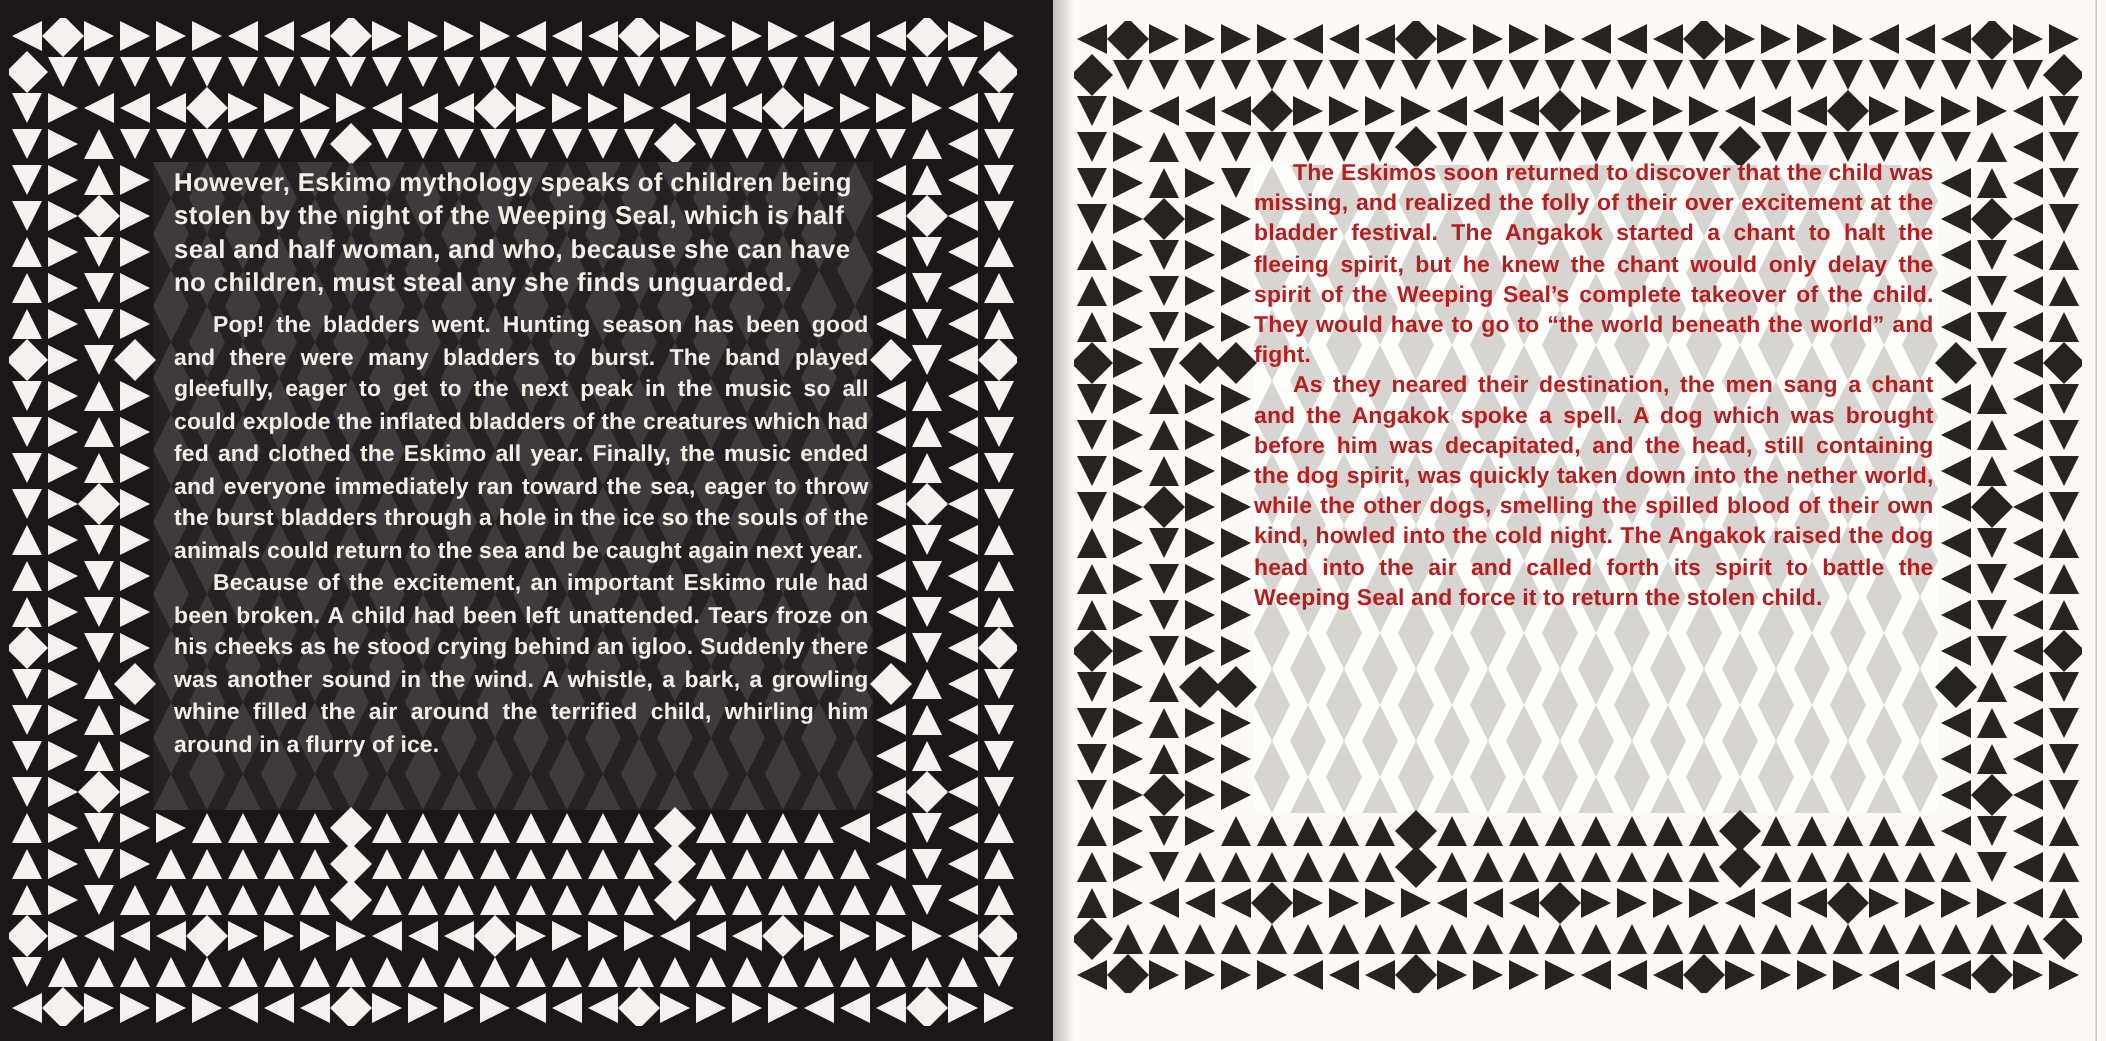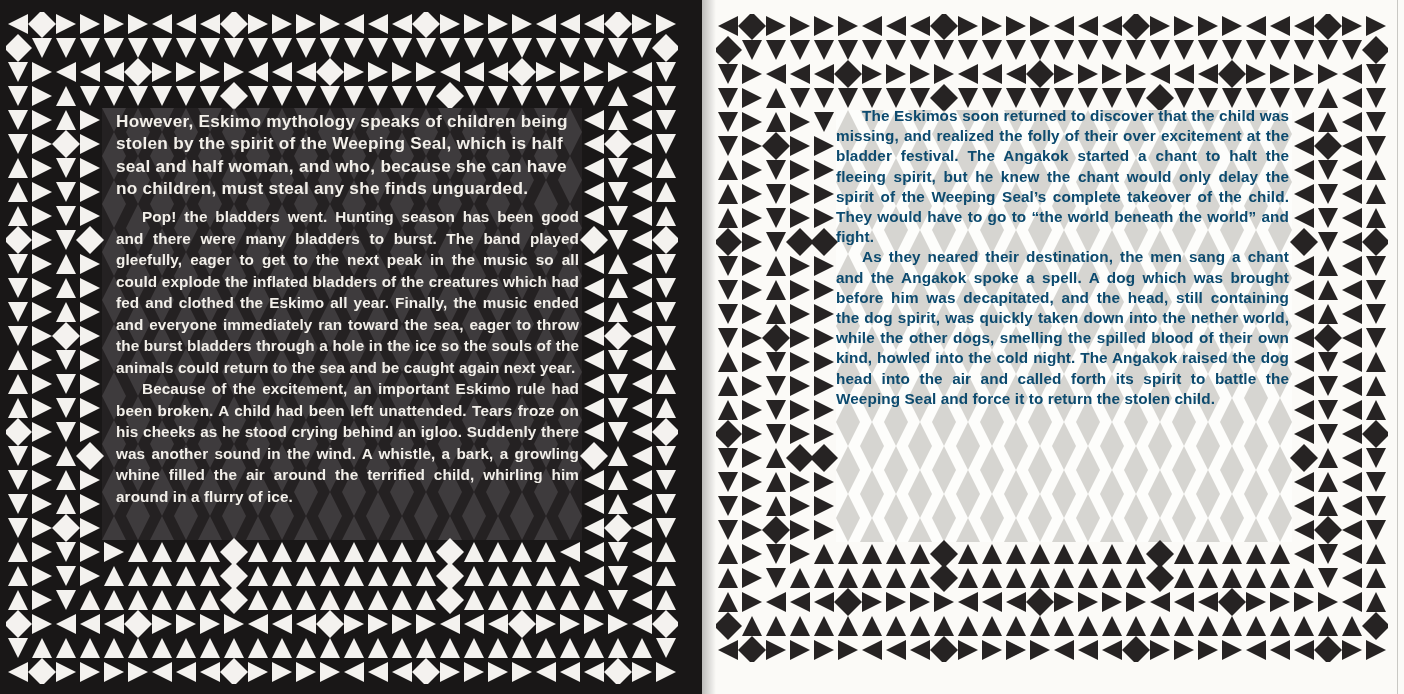--- a/index.html
+++ b/index.html
@@ -831,21 +831,21 @@
         <polygon points="482,650 482,670 502,660" fill="#f4f2ef"></polygon>
         <polygon points="506,650 506,670 526,660" fill="#f4f2ef"></polygon>
         <polygon points="550,650 550,670 530,660" fill="#f4f2ef"></polygon>
         <polygon points="574,650 574,670 554,660" fill="#f4f2ef"></polygon>
         <polygon points="598,650 598,670 578,660" fill="#f4f2ef"></polygon>
         <polygon points="612,646 626,660 612,674 598,660" fill="#f4f2ef"></polygon>
         <polygon points="626,650 626,670 646,660" fill="#f4f2ef"></polygon>
         <polygon points="650,650 650,670 670,660" fill="#f4f2ef"></polygon>
       </svg>
     <div class="story story-left" style="color: rgb(242, 239, 233);">
-      <p class="intro">However, Eskimo mythology speaks of children being stolen by the spirit of the Weeping Seal, which is half seal and half woman, and who, because she can have no children, must steal any she finds unguarded.</p>
+      <p class="intro">However, Eskimo mythology speaks of children being stolen by the night of the Weeping Seal, which is half seal and half woman, and who, because she can have no children, must steal any she finds unguarded.</p>
       <p class="body">Pop! the bladders went. Hunting season has been good and there were many bladders to burst. The band played gleefully, eager to get to the next peak in the music so all could explode the inflated bladders of the creatures which had fed and clothed the Eskimo all year. Finally, the music ended and everyone immediately ran toward the sea, eager to throw the burst bladders through a hole in the ice so the souls of the animals could return to the sea and be caught again next year.</p>
       <p class="body">Because of the excitement, an important Eskimo rule had been broken. A child had been left unattended. Tears froze on his cheeks as he stood crying behind an igloo. Suddenly there was another sound in the wind. A whistle, a bark, a growling whine filled the air around the terrified child, whirling him around in a flurry of ice.</p>
     </div>
   </div>
 
   <div class="page" id="rightPage" style="background: rgb(251, 250, 247);">
     <div class="gutter-shadow"></div>
     <svg id="patternRight" width="672" height="648" viewBox="0 0 672 648" style="left: 14px; top: 14px;">
         <rect x="120" y="96" width="456" height="432" fill="#fdfdfb"></rect>
         <polygon points="22,2 22,22 2,12" fill="#262323"></polygon>
@@ -1598,20 +1598,20 @@
         <polygon points="458,626 458,646 478,636" fill="#262323"></polygon>
         <polygon points="482,626 482,646 502,636" fill="#262323"></polygon>
         <polygon points="506,626 506,646 526,636" fill="#262323"></polygon>
         <polygon points="550,626 550,646 530,636" fill="#262323"></polygon>
         <polygon points="574,626 574,646 554,636" fill="#262323"></polygon>
         <polygon points="598,626 598,646 578,636" fill="#262323"></polygon>
         <polygon points="612,622 626,636 612,650 598,636" fill="#262323"></polygon>
         <polygon points="626,626 626,646 646,636" fill="#262323"></polygon>
         <polygon points="650,626 650,646 670,636" fill="#262323"></polygon>
       </svg>
-    <div class="story story-right" style="color: #0c4a6e;">
+    <div class="story story-right" style="color: #b91c1c;">
       <p class="body">The Eskimos soon returned to discover that the child was missing, and realized the folly of their over excitement at the bladder festival. The Angakok started a chant to halt the fleeing spirit, but he knew the chant would only delay the spirit of the Weeping Seal’s complete takeover of the child. They would have to go to “the world beneath the world” and fight.</p>
       <p class="body">As they neared their destination, the men sang a chant and the Angakok spoke a spell. A dog which was brought before him was decapitated, and the head, still containing the dog spirit, was quickly taken down into the nether world, while the other dogs, smelling the spilled blood of their own kind, howled into the cold night. The Angakok raised the dog head into the air and called forth its spirit to battle the Weeping Seal and force it to return the stolen child.</p>
     </div>
     <div class="page-edge-line"></div>
   </div>
 
 </div>
 
 </body></html>

